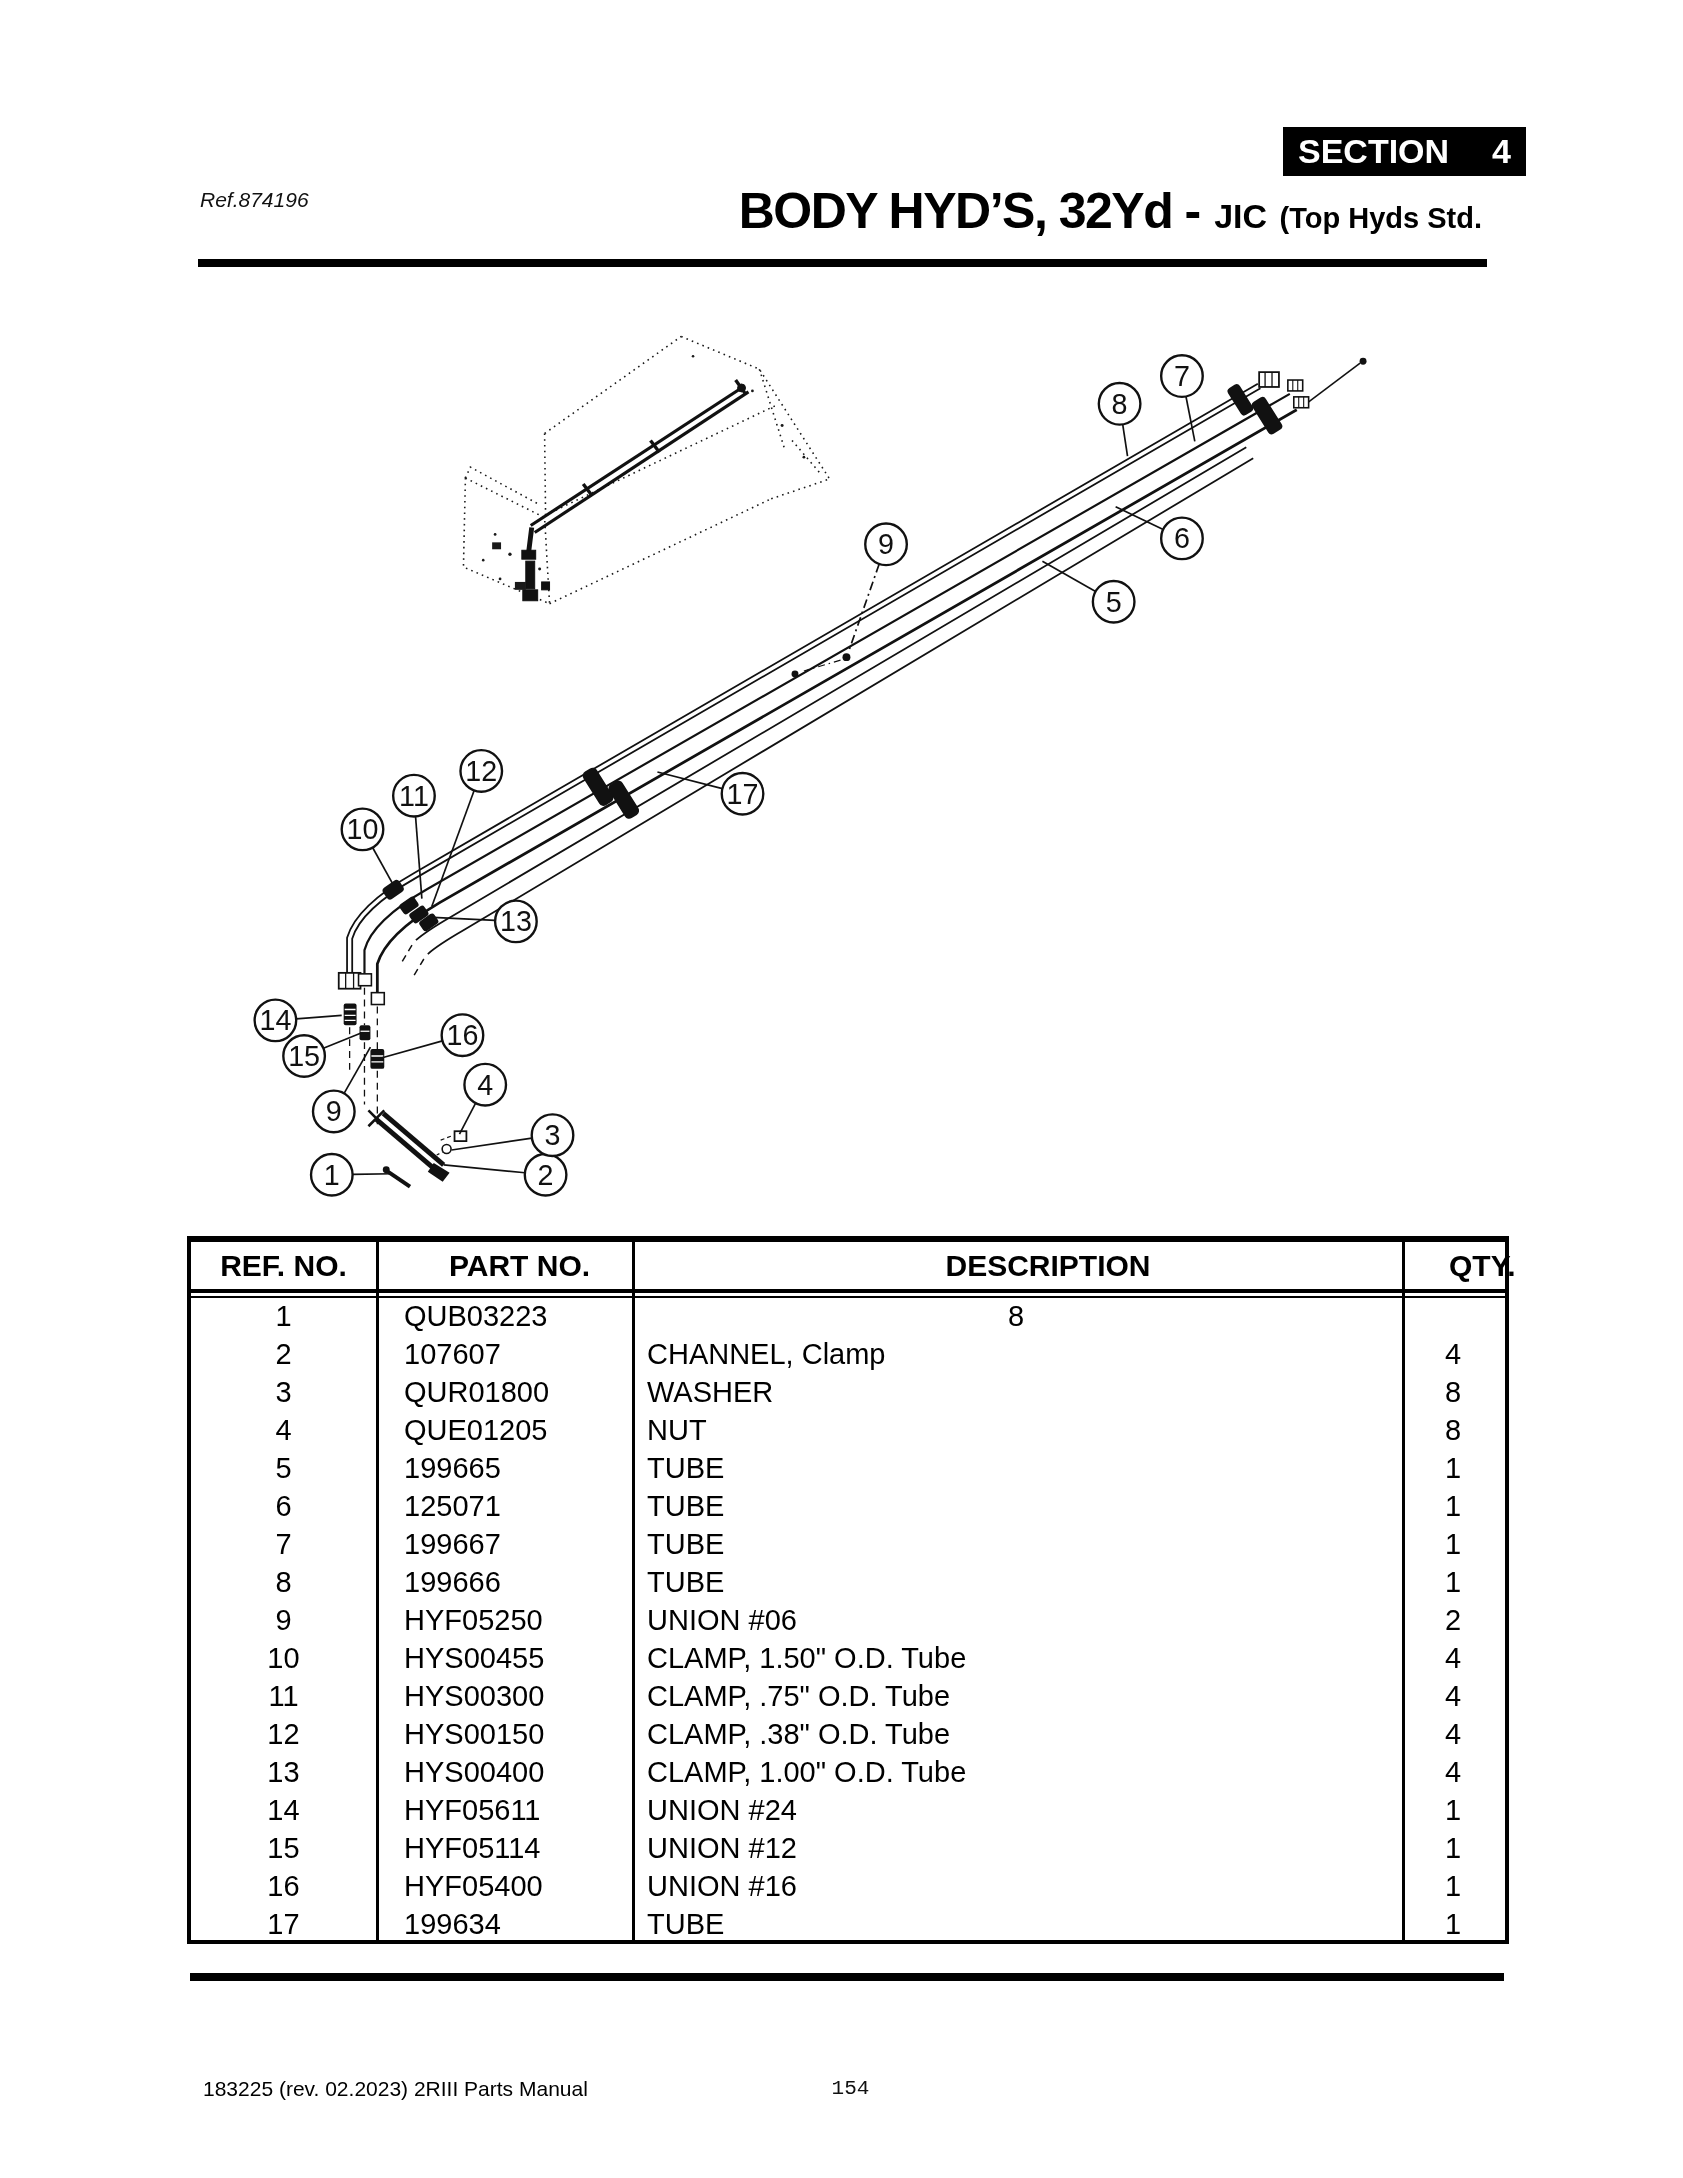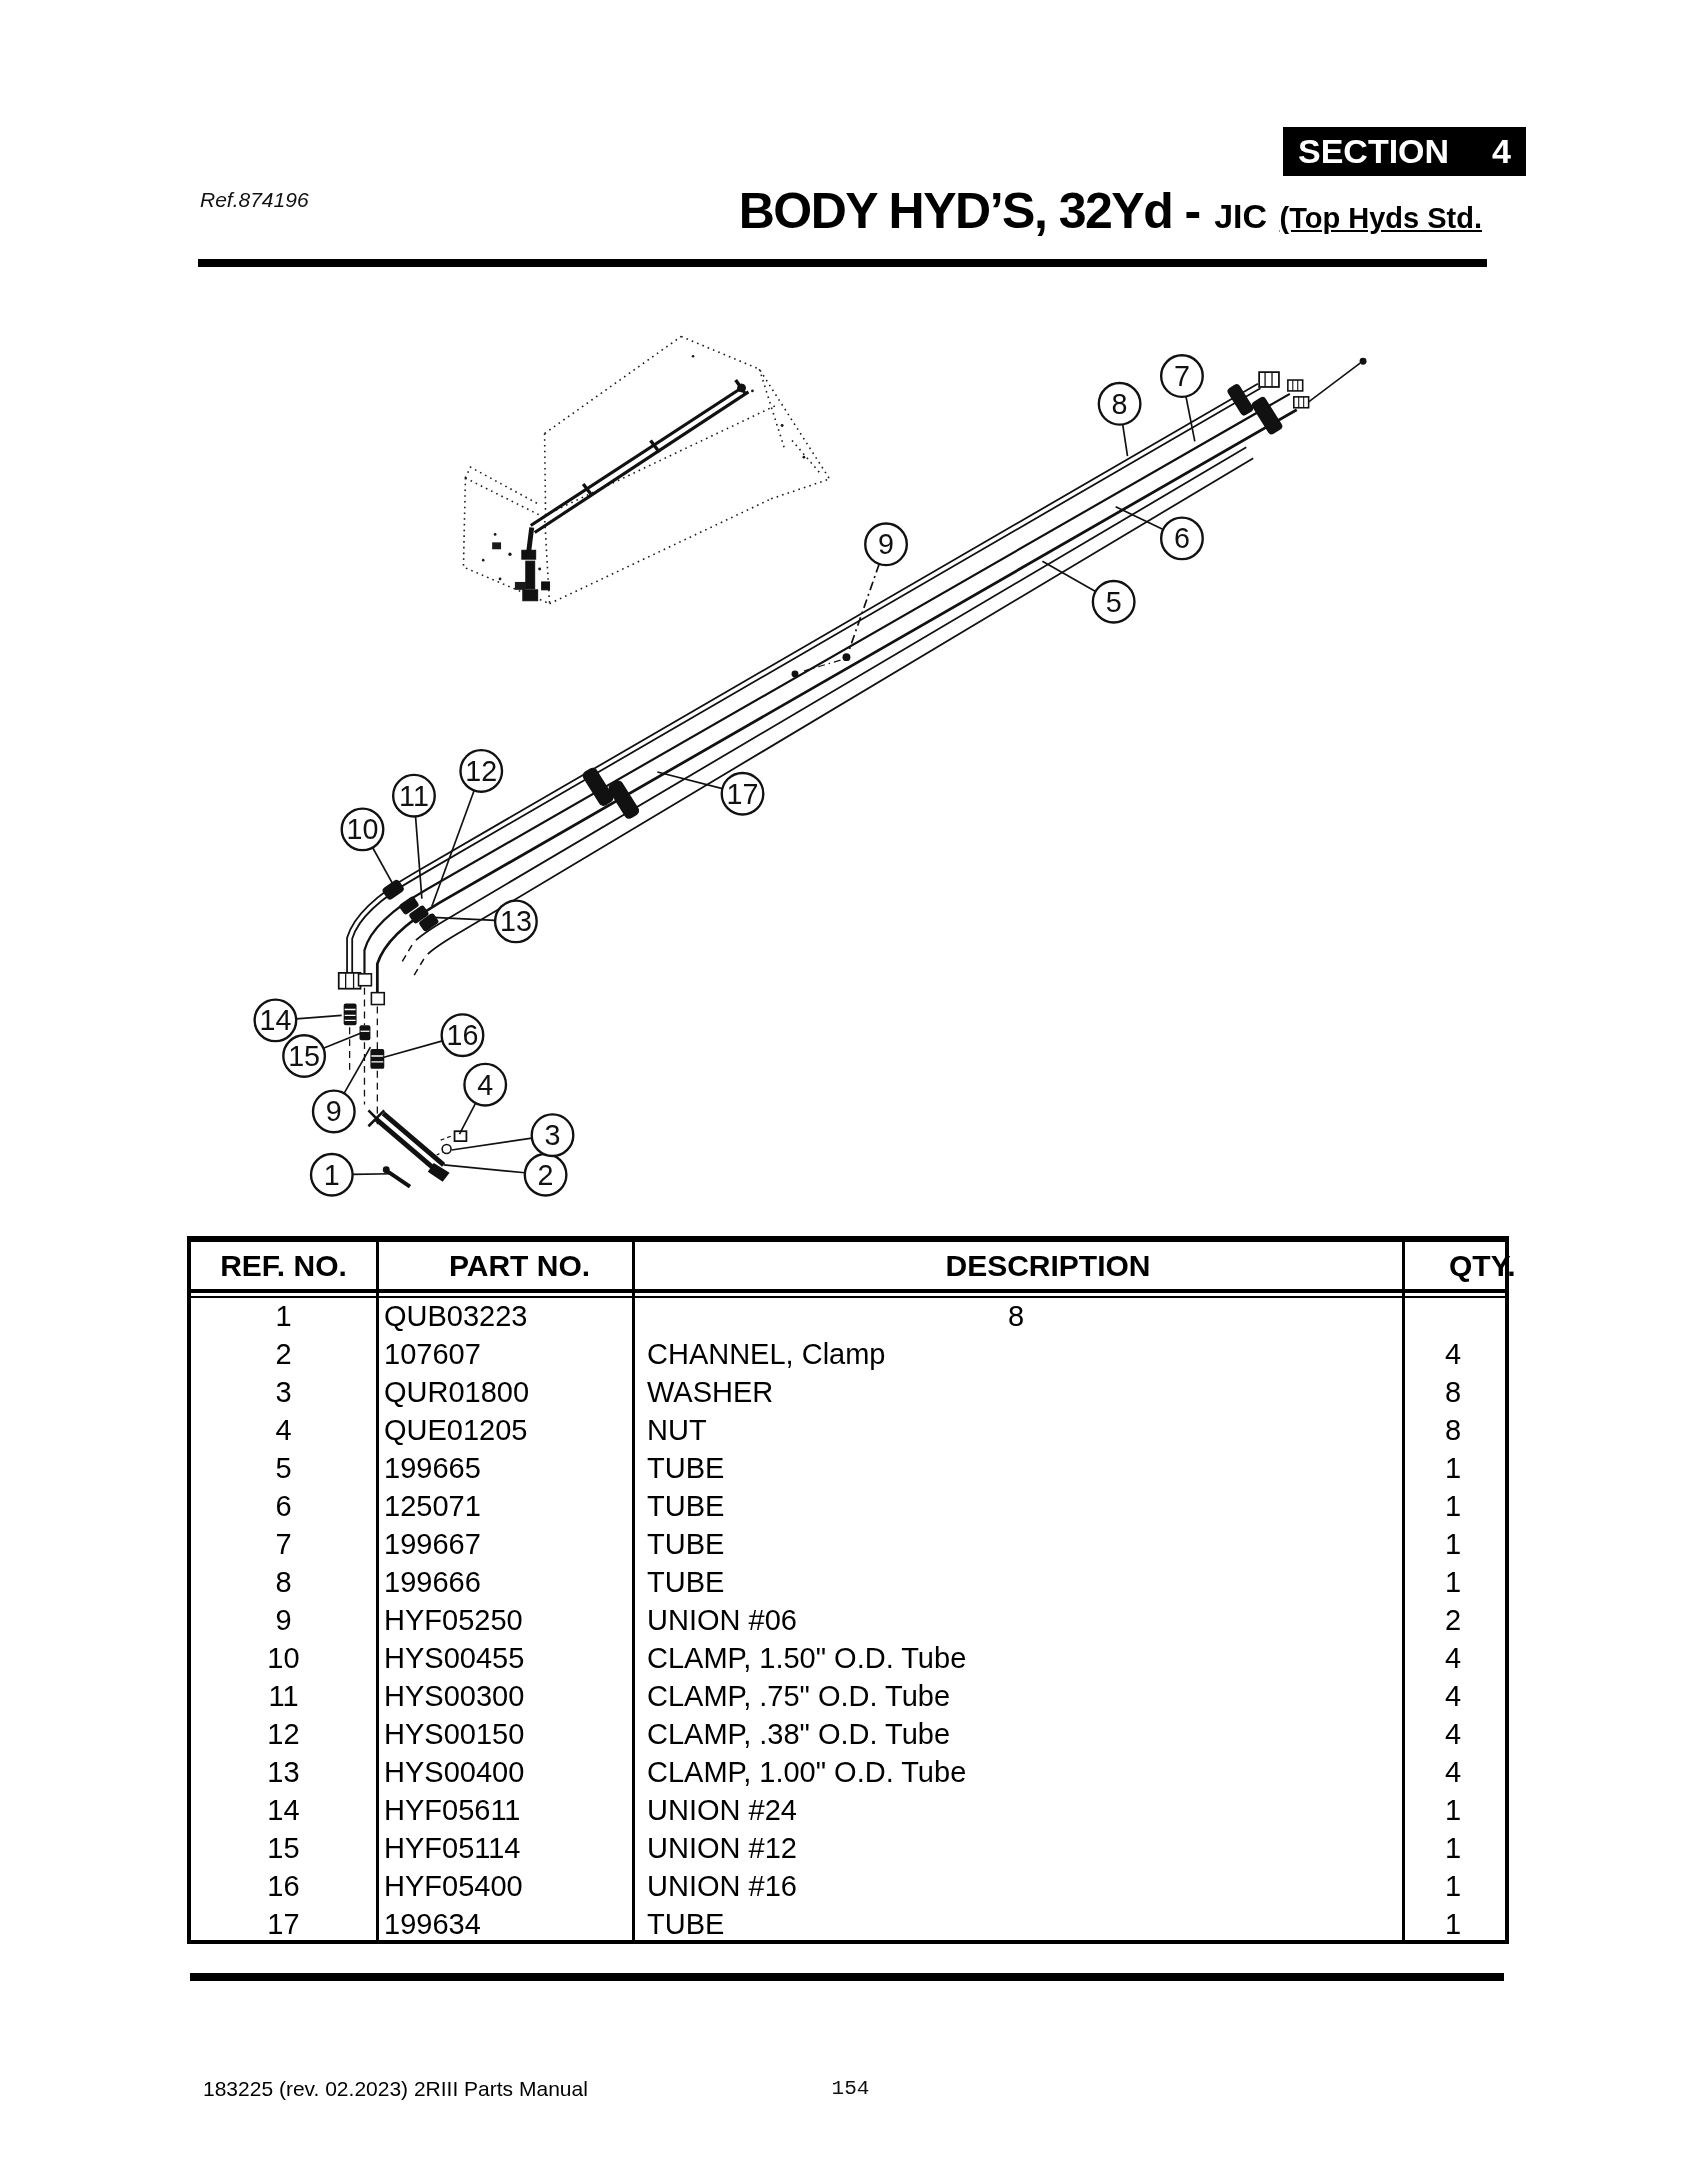--- a/index.html
+++ b/index.html
@@ -15,21 +15,21 @@
     padding:0 15px;box-sizing:border-box;
   }
   .ref-number{
     position:absolute;left:200px;top:188px;font-size:21px;font-style:italic;color:#111;
   }
   .page-title{
     position:absolute;right:201px;top:182px;white-space:nowrap;text-align:right;
   }
   .title-main{font-size:50px;font-weight:bold;letter-spacing:-1.5px;}
   .title-sub{font-size:34px;font-weight:bold;margin-left:10px;}
-  .title-paren{font-size:29px;font-weight:bold;margin-left:8px;text-decoration:underline;}
+  .title-paren{font-size:29px;font-weight:bold;margin-left:8px;}
   .rule-top{position:absolute;left:198px;top:259px;width:1289px;height:8px;background:#000;}
   .rule-bottom{position:absolute;left:190px;top:1973px;width:1314px;height:8px;background:#000;}
   
   .diagram-svg{position:absolute;left:0;top:0;width:1683px;height:1247px;}
   
   .parts-table{
     position:absolute;left:187px;top:1236px;width:1322px;height:708px;
     border:4px solid #000;border-top-width:6px;box-sizing:border-box;
   }
   .thead{
@@ -41,21 +41,21 @@
   .thead-underline{
     position:absolute;left:0;right:0;top:47px;height:9px;box-sizing:border-box;
     border-top:4px solid #000;border-bottom:2px solid #000;
   }
   .tbody{position:absolute;left:0;right:0;top:55px;bottom:0;}
   .trow{
     display:grid;grid-template-columns:185px 255px 770px 1fr;
     height:38px;font-size:29px;line-height:38px;white-space:nowrap;
   }
   .trow .c-ref{text-align:center;}
-  .trow .c-part{padding-left:8px;}
+  .trow .c-part{padding-left:28px;}
   .trow .c-desc{padding-left:16px;}
   .trow .c-qty{text-align:center;}
   .col-div{position:absolute;top:0;bottom:0;width:3px;background:#000;}
   .col-div.d1{left:185px;}
   .col-div.d2{left:441px;}
   .col-div.d3{left:1211px;}
   
   .footer-doc{position:absolute;left:203px;top:2077px;font-size:21px;color:#000000;}
   .footer-page{position:absolute;left:781px;top:2077px;width:139px;text-align:center;font-size:21px;color:#111;font-family:Liberation Mono, monospace;}
 </style>

